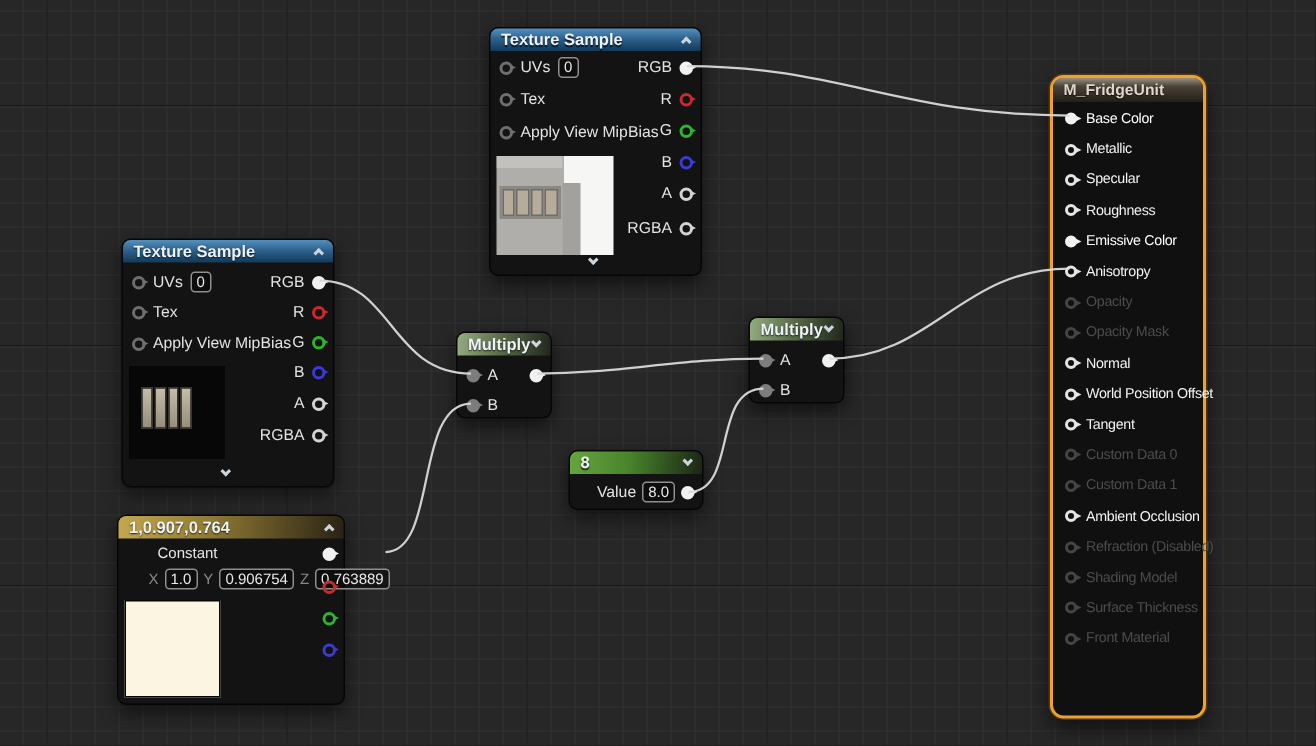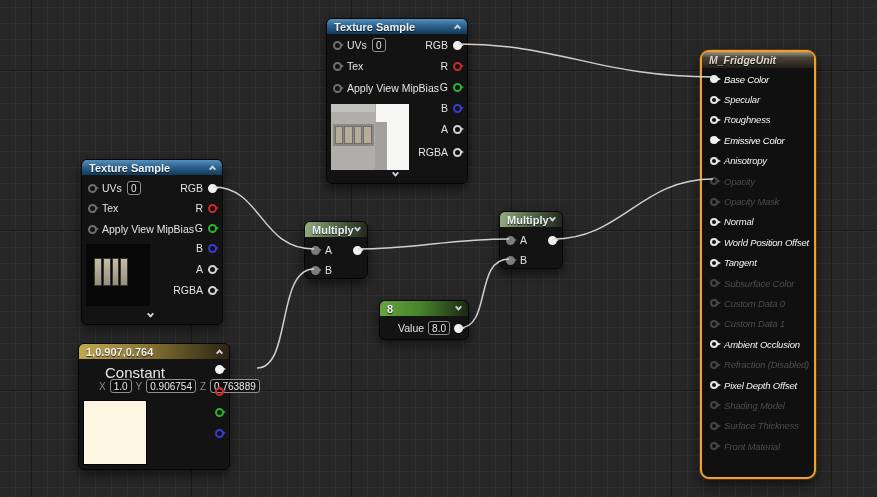--- a/index.html
+++ b/index.html
@@ -61,21 +61,21 @@
   .tt-white{ position:absolute; right:0; top:0; width:42%; height:100%; background:#f6f6f4; }
   .tt-bar{ position:absolute; left:57%; top:27%; width:15%; height:73%; background:#a3a19d; }
   .tt-shelf{ position:absolute; left:2%; top:30%; width:53%; height:34%; background:#8b8984;
              display:flex; gap:1px; padding:2px; }
   .tt-shelf i{ flex:1; background:#b5ac9c; border:1px solid #6f6d68; }
   .tt-topband{ position:absolute; left:0; top:0; width:56%; height:12%; background:#c3c1bd; }
   .thumb-left{ left:4px; top:84px; width:64px; height:62px; background:#070707; }
   .tl-strip{ position:absolute; left:8px; top:14px; width:34px; height:28px; display:flex; gap:1px; }
   .tl-strip i{ flex:1; background:linear-gradient(180deg,#c5bda9,#958e7c); border:1px solid #3a372f; }
   
-  .const-label{ position:absolute; left:26px; top:20px; font-size:15px; color:#e6e6e6; }
+  .const-label{ position:absolute; left:26px; top:20px; font-size:10px; color:#e6e6e6; }
   .xyz-row{ position:absolute; left:20px; top:35px; display:flex; align-items:center; gap:4px;
             font-size:10px; color:#8a8a8a; }
   .swatch{ position:absolute; left:4px; top:56px; width:64px; height:65px;
            border:1px solid #060606; }
   
   #material{ border:2px solid #efa02f; border-radius:9px; background:#101010;
              box-shadow:0 0 0 1px rgba(120,80,10,.5), 0 6px 14px rgba(0,0,0,.6); }
   #material .node-header{ height:16px; border-radius:6px 6px 0 0; font-size:10.5px; }
   .mpin-list{ position:absolute; left:0; top:17px; right:0; }
   .mpin-row{ display:flex; align-items:center; gap:6px; height:20.4px; padding-left:8px;
@@ -281,32 +281,36 @@
       <span>8</span>
       <span class="chev down"></span>
     </div>
     <div class="out-row" style="top:20px; gap:4px;">
       <span>Value</span>
       <span class="valbox">8.0</span>
       <span class="pin filled c-white"></span>
     </div>
   </div>
 
-  <div id="material" class="node" style="left:700px; top:50px; width:116px; height:429px;font-style:italic;">
+  <div id="material" class="node" style="left:700px; top:50px; width:104px; height:429px;">
     <div class="node-header hdr-material">
       <span>M_FridgeUnit</span>
     </div>
     <div class="mpin-list">
 
     <div class="mpin-row state-connected">
           <span class="pin"></span>
           <span>Base Color</span>
         </div>
         <div class="mpin-row state-active">
           <span class="pin"></span>
+          <span>Metallic</span>
+        </div>
+        <div class="mpin-row state-active">
+          <span class="pin"></span>
           <span>Specular</span>
         </div>
         <div class="mpin-row state-active">
           <span class="pin"></span>
           <span>Roughness</span>
         </div>
         <div class="mpin-row state-connected">
           <span class="pin"></span>
           <span>Emissive Color</span>
         </div>
@@ -329,42 +333,34 @@
         <div class="mpin-row state-active">
           <span class="pin"></span>
           <span>World Position Offset</span>
         </div>
         <div class="mpin-row state-active">
           <span class="pin"></span>
           <span>Tangent</span>
         </div>
         <div class="mpin-row state-disabled">
           <span class="pin"></span>
-          <span>Subsurface Color</span>
-        </div>
-        <div class="mpin-row state-disabled">
-          <span class="pin"></span>
           <span>Custom Data 0</span>
         </div>
         <div class="mpin-row state-disabled">
           <span class="pin"></span>
           <span>Custom Data 1</span>
         </div>
         <div class="mpin-row state-active">
           <span class="pin"></span>
           <span>Ambient Occlusion</span>
         </div>
         <div class="mpin-row state-disabled">
           <span class="pin"></span>
           <span>Refraction (Disabled)</span>
         </div>
-        <div class="mpin-row state-active">
-          <span class="pin"></span>
-          <span>Pixel Depth Offset</span>
-        </div>
         <div class="mpin-row state-disabled">
           <span class="pin"></span>
           <span>Shading Model</span>
         </div>
         <div class="mpin-row state-disabled">
           <span class="pin"></span>
           <span>Surface Thickness</span>
         </div>
         <div class="mpin-row state-disabled">
           <span class="pin"></span>

